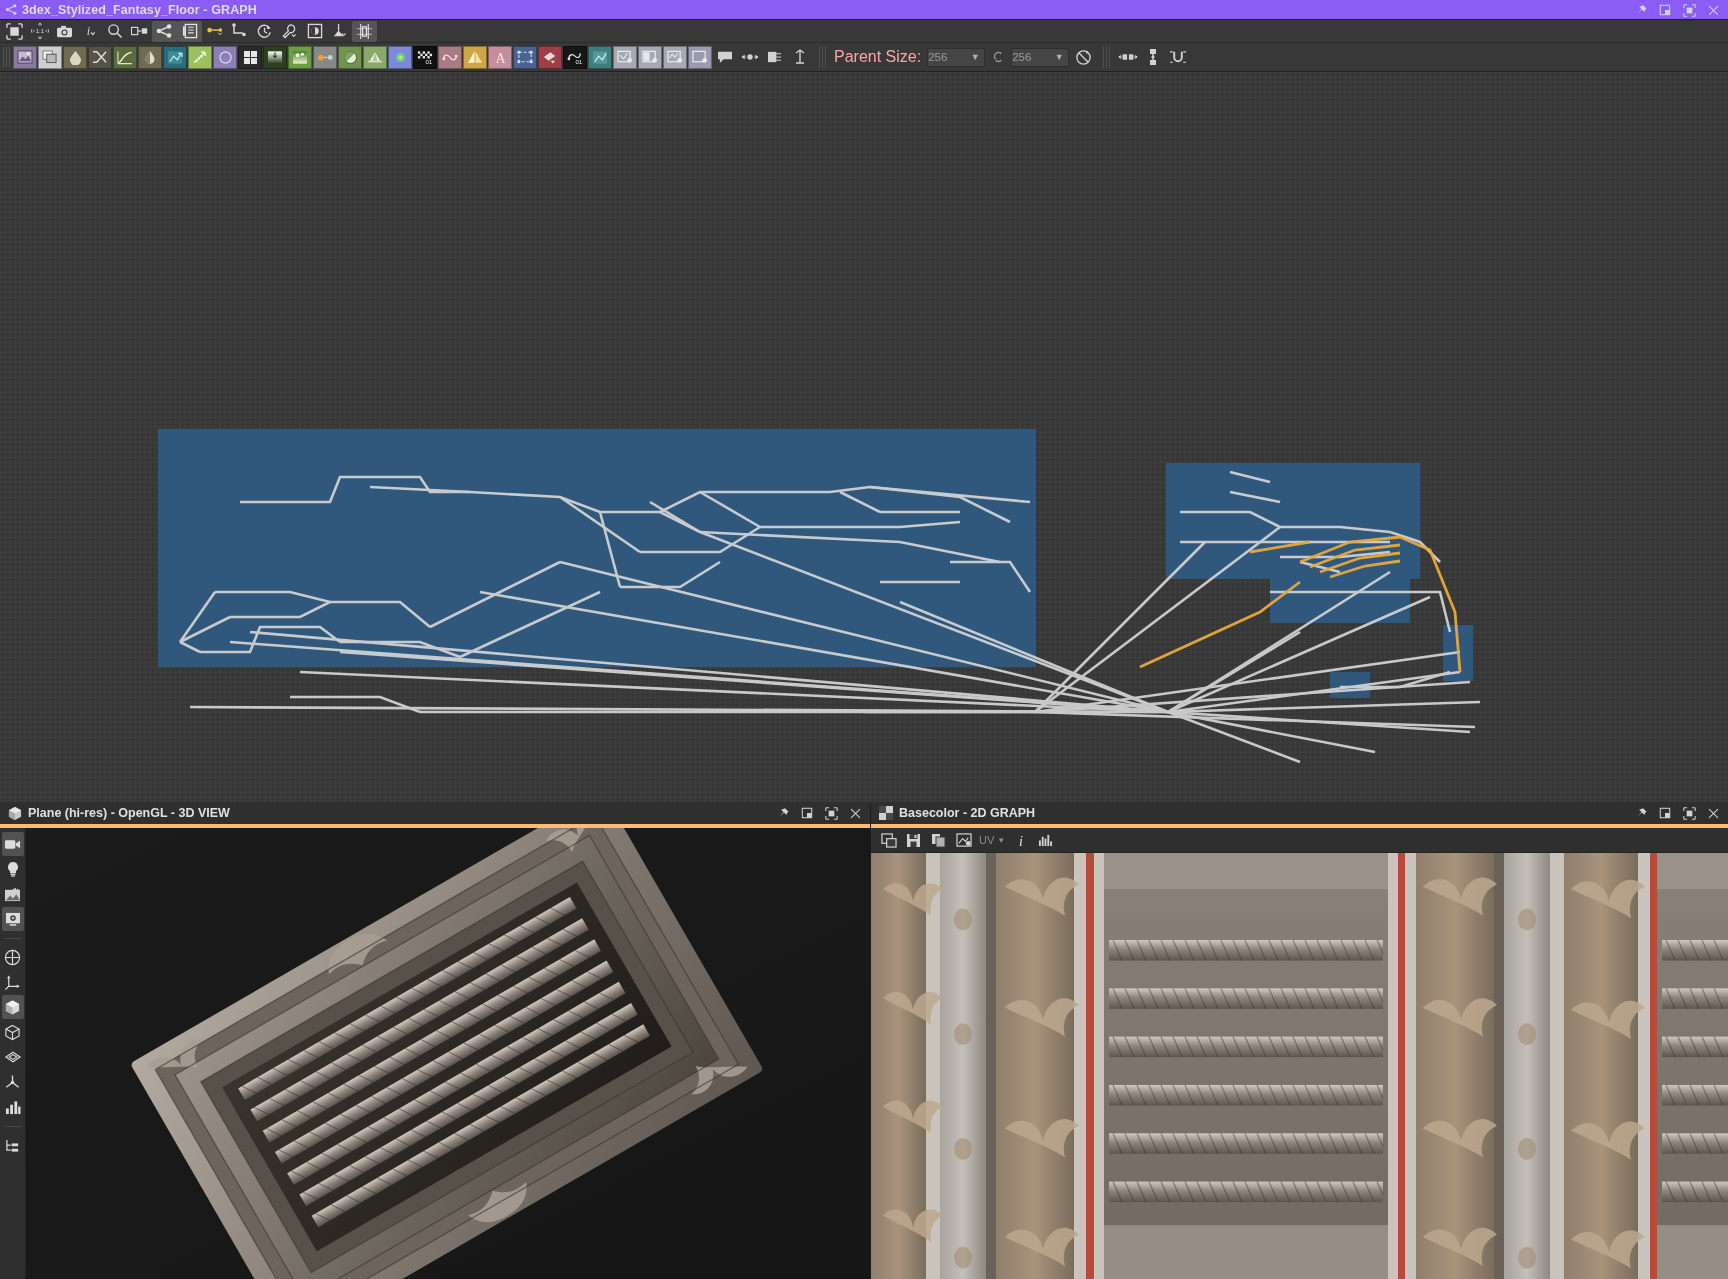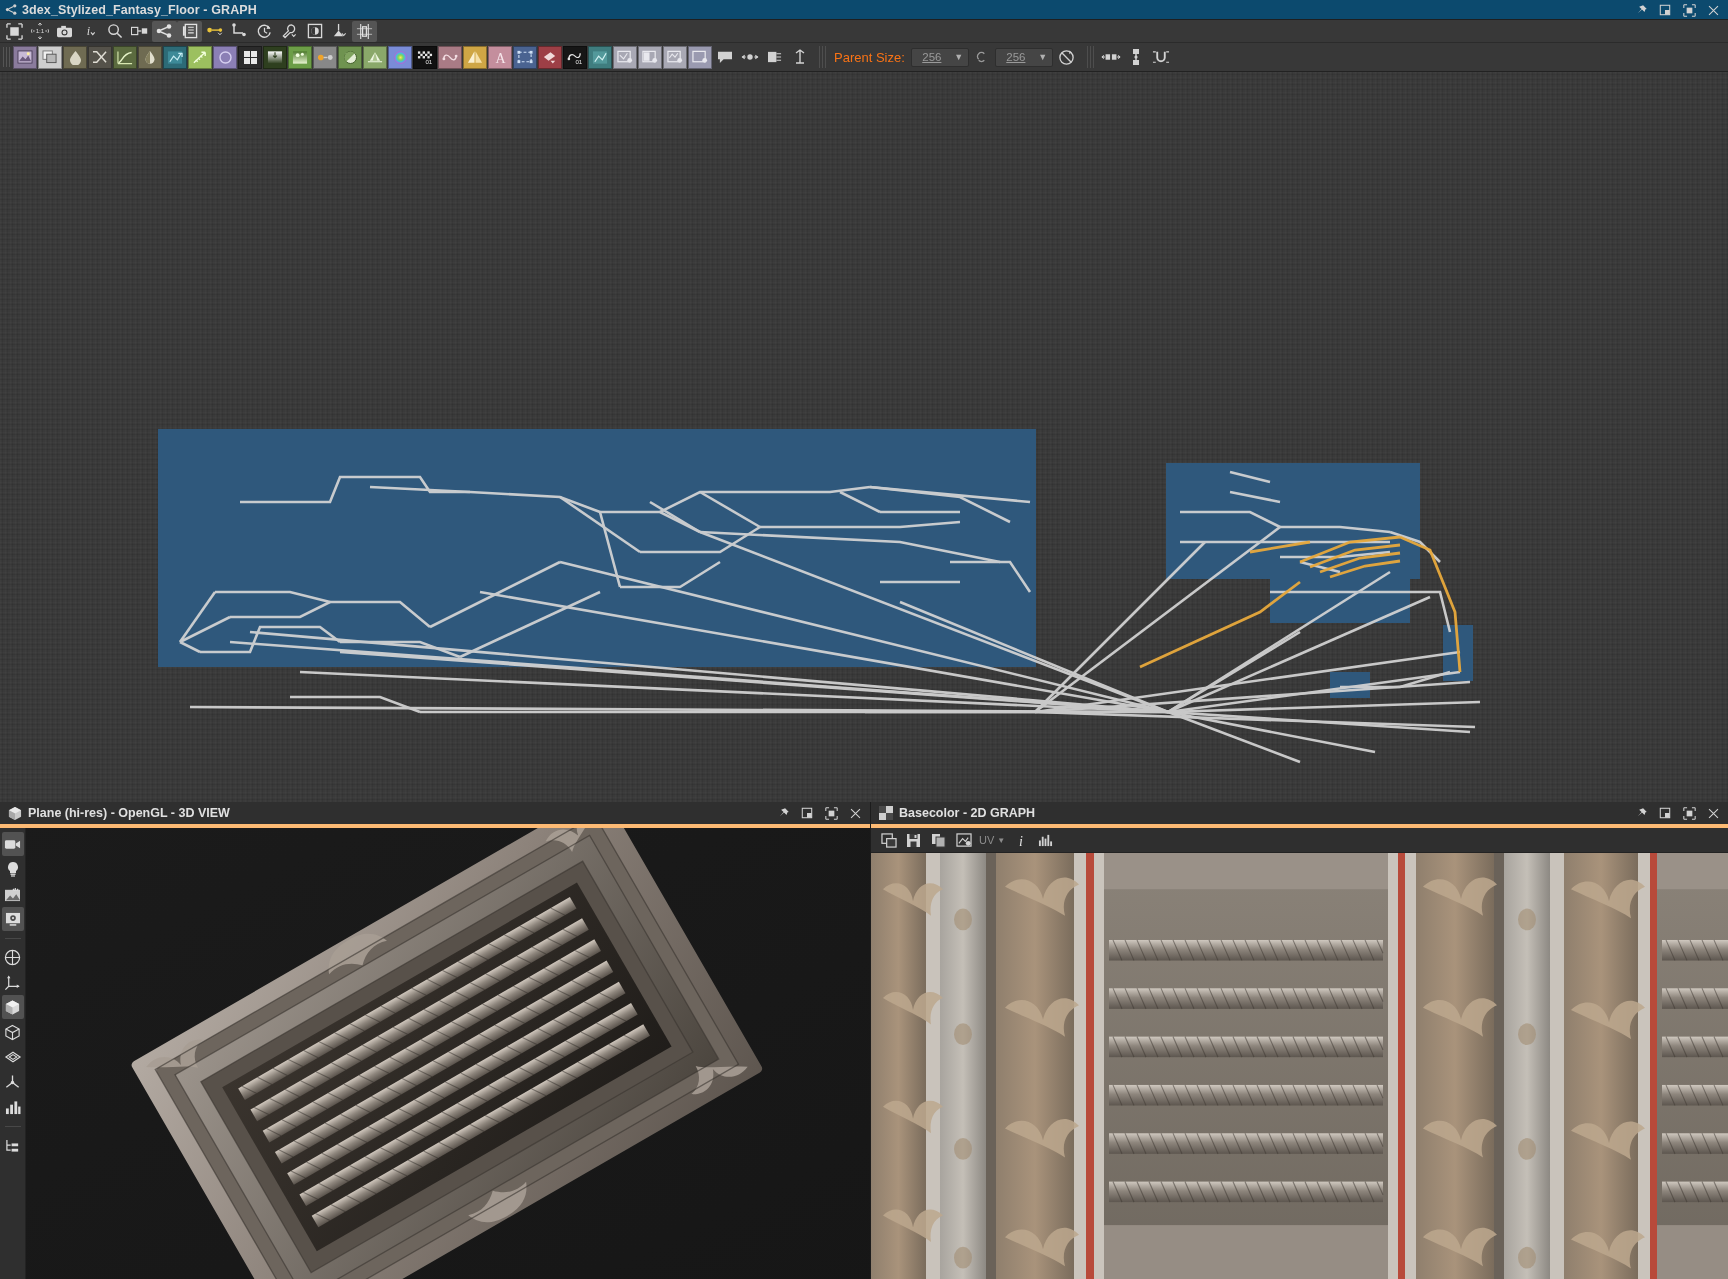--- a/index.html
+++ b/index.html
@@ -7,21 +7,21 @@
     width: 1728px; height: 1279px;
     background: #3a3a3a;
     font-family: "Liberation Sans", sans-serif;
     overflow: hidden;
     color: #d2d2d2;
     -webkit-font-smoothing: antialiased;
   }
 
   
   .titlebar {
-    height: 20px; background: #0c4a6e;
+    height: 20px; background: #8b5cf6;
     display: flex; align-items: center;
     border-bottom: 1px solid #1f1f1f;
     position: relative;
   }
   .titlebar .app-icon {
     width: 22px; display: flex; align-items: center; justify-content: center;
   }
   .titlebar .title-text {
     font-size: 12.5px; font-weight: bold; color: #dcdcdc; letter-spacing: .1px;
   }
@@ -63,27 +63,27 @@
     position: relative; overflow: hidden;
   }
   .atom-btn {
     width: 23px; height: 22px; margin-right: 2px; flex: 0 0 auto;
     display: flex; align-items: center; justify-content: center;
     border-radius: 2px;
   }
   .tb-sep2 { width: 7px; height: 22px; margin: 0 6px; flex:0 0 auto;
     background: linear-gradient(to right,#4e4e4e 0,#4e4e4e 1px,transparent 1px,transparent 3px,#4e4e4e 3px,#4e4e4e 4px,transparent 4px,transparent 6px,#4e4e4e 6px,#4e4e4e 7px);
   }
-  .parent-size-label { font-size: 13px; color: #f97316; margin: 0 6px 0 2px; white-space: nowrap; }
+  .parent-size-label { font-size: 16px; color: #fca5a5; margin: 0 6px 0 2px; white-space: nowrap; }
   .spin {
     width: 58px; height: 19px; background: #454545; border: 1px solid #2e2e2e;
     border-radius: 2px; display: flex; align-items: center; justify-content: flex-end;
     padding-right: 2px; font-size: 11.5px; color: #9a9a9a; position: relative;
   }
-  .spin .val { flex: 1; text-align: center; text-decoration: underline; }
+  .spin .val { flex: 1; text-align: left; }
   .spin .chev { width: 14px; text-align: center; color: #b0b0b0; font-size: 9px; }
 
   
   .graph {
     position: relative;
     height: 730px;
     background-color: #3a3a3a;
     background-image:
       linear-gradient(rgba(255,255,255,.016) 1px, transparent 1px),
       linear-gradient(90deg, rgba(255,255,255,.016) 1px, transparent 1px),

